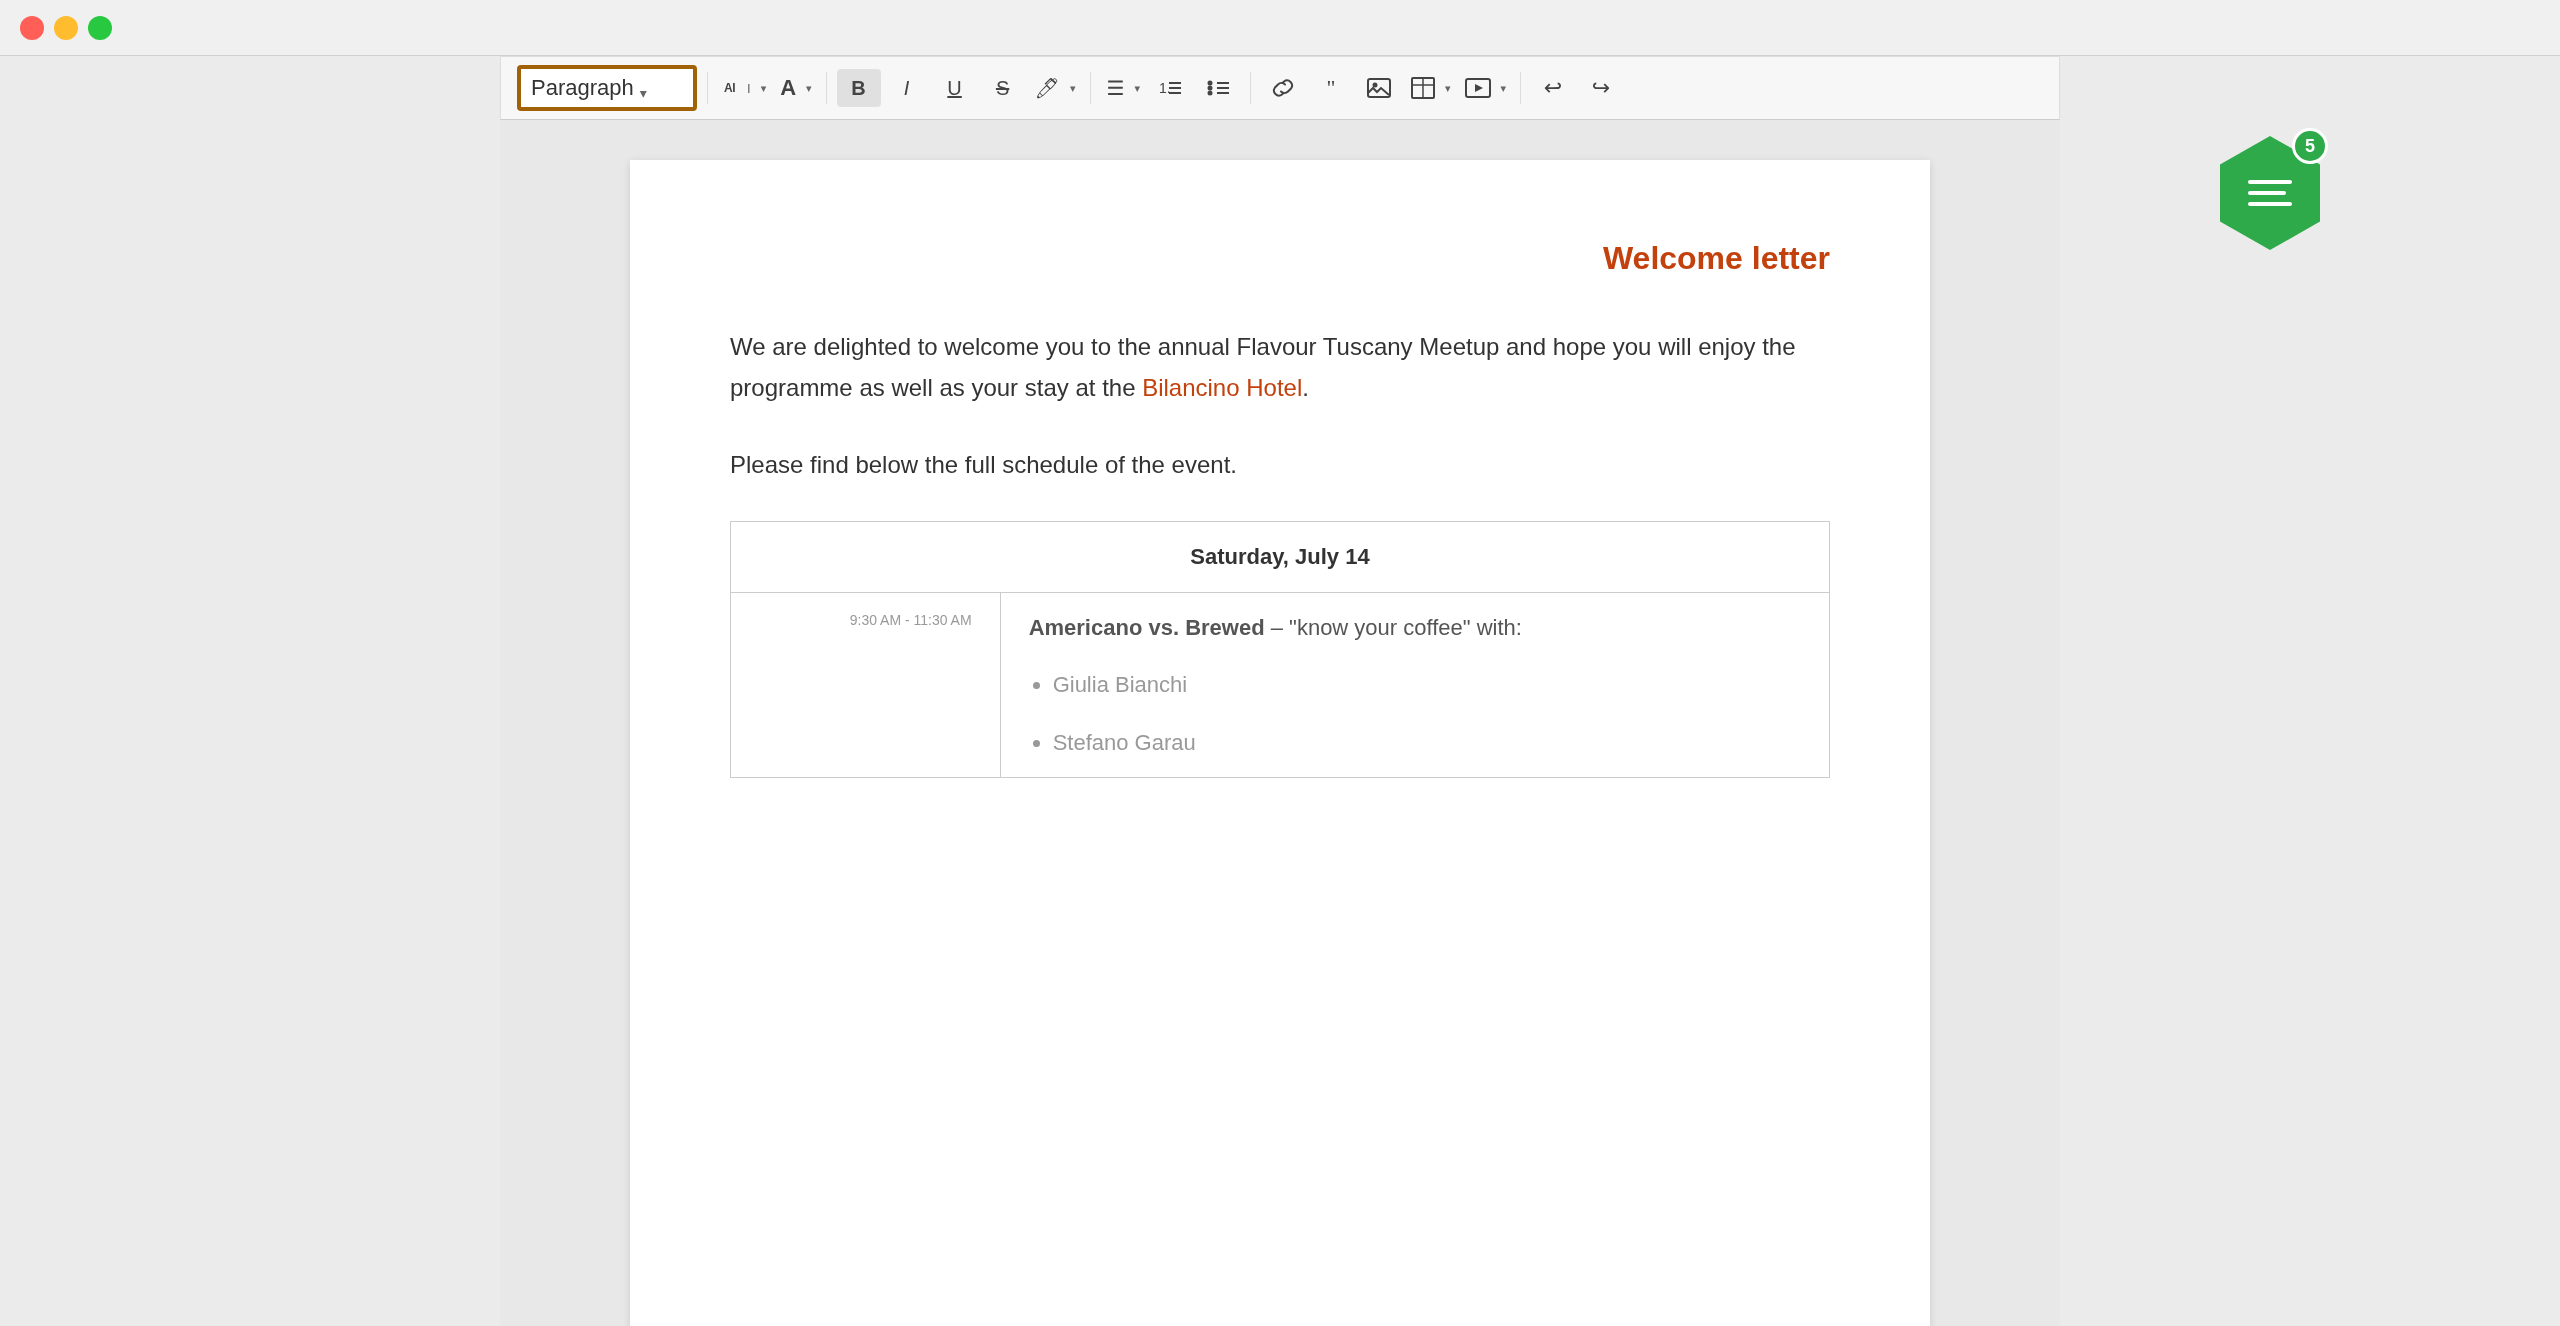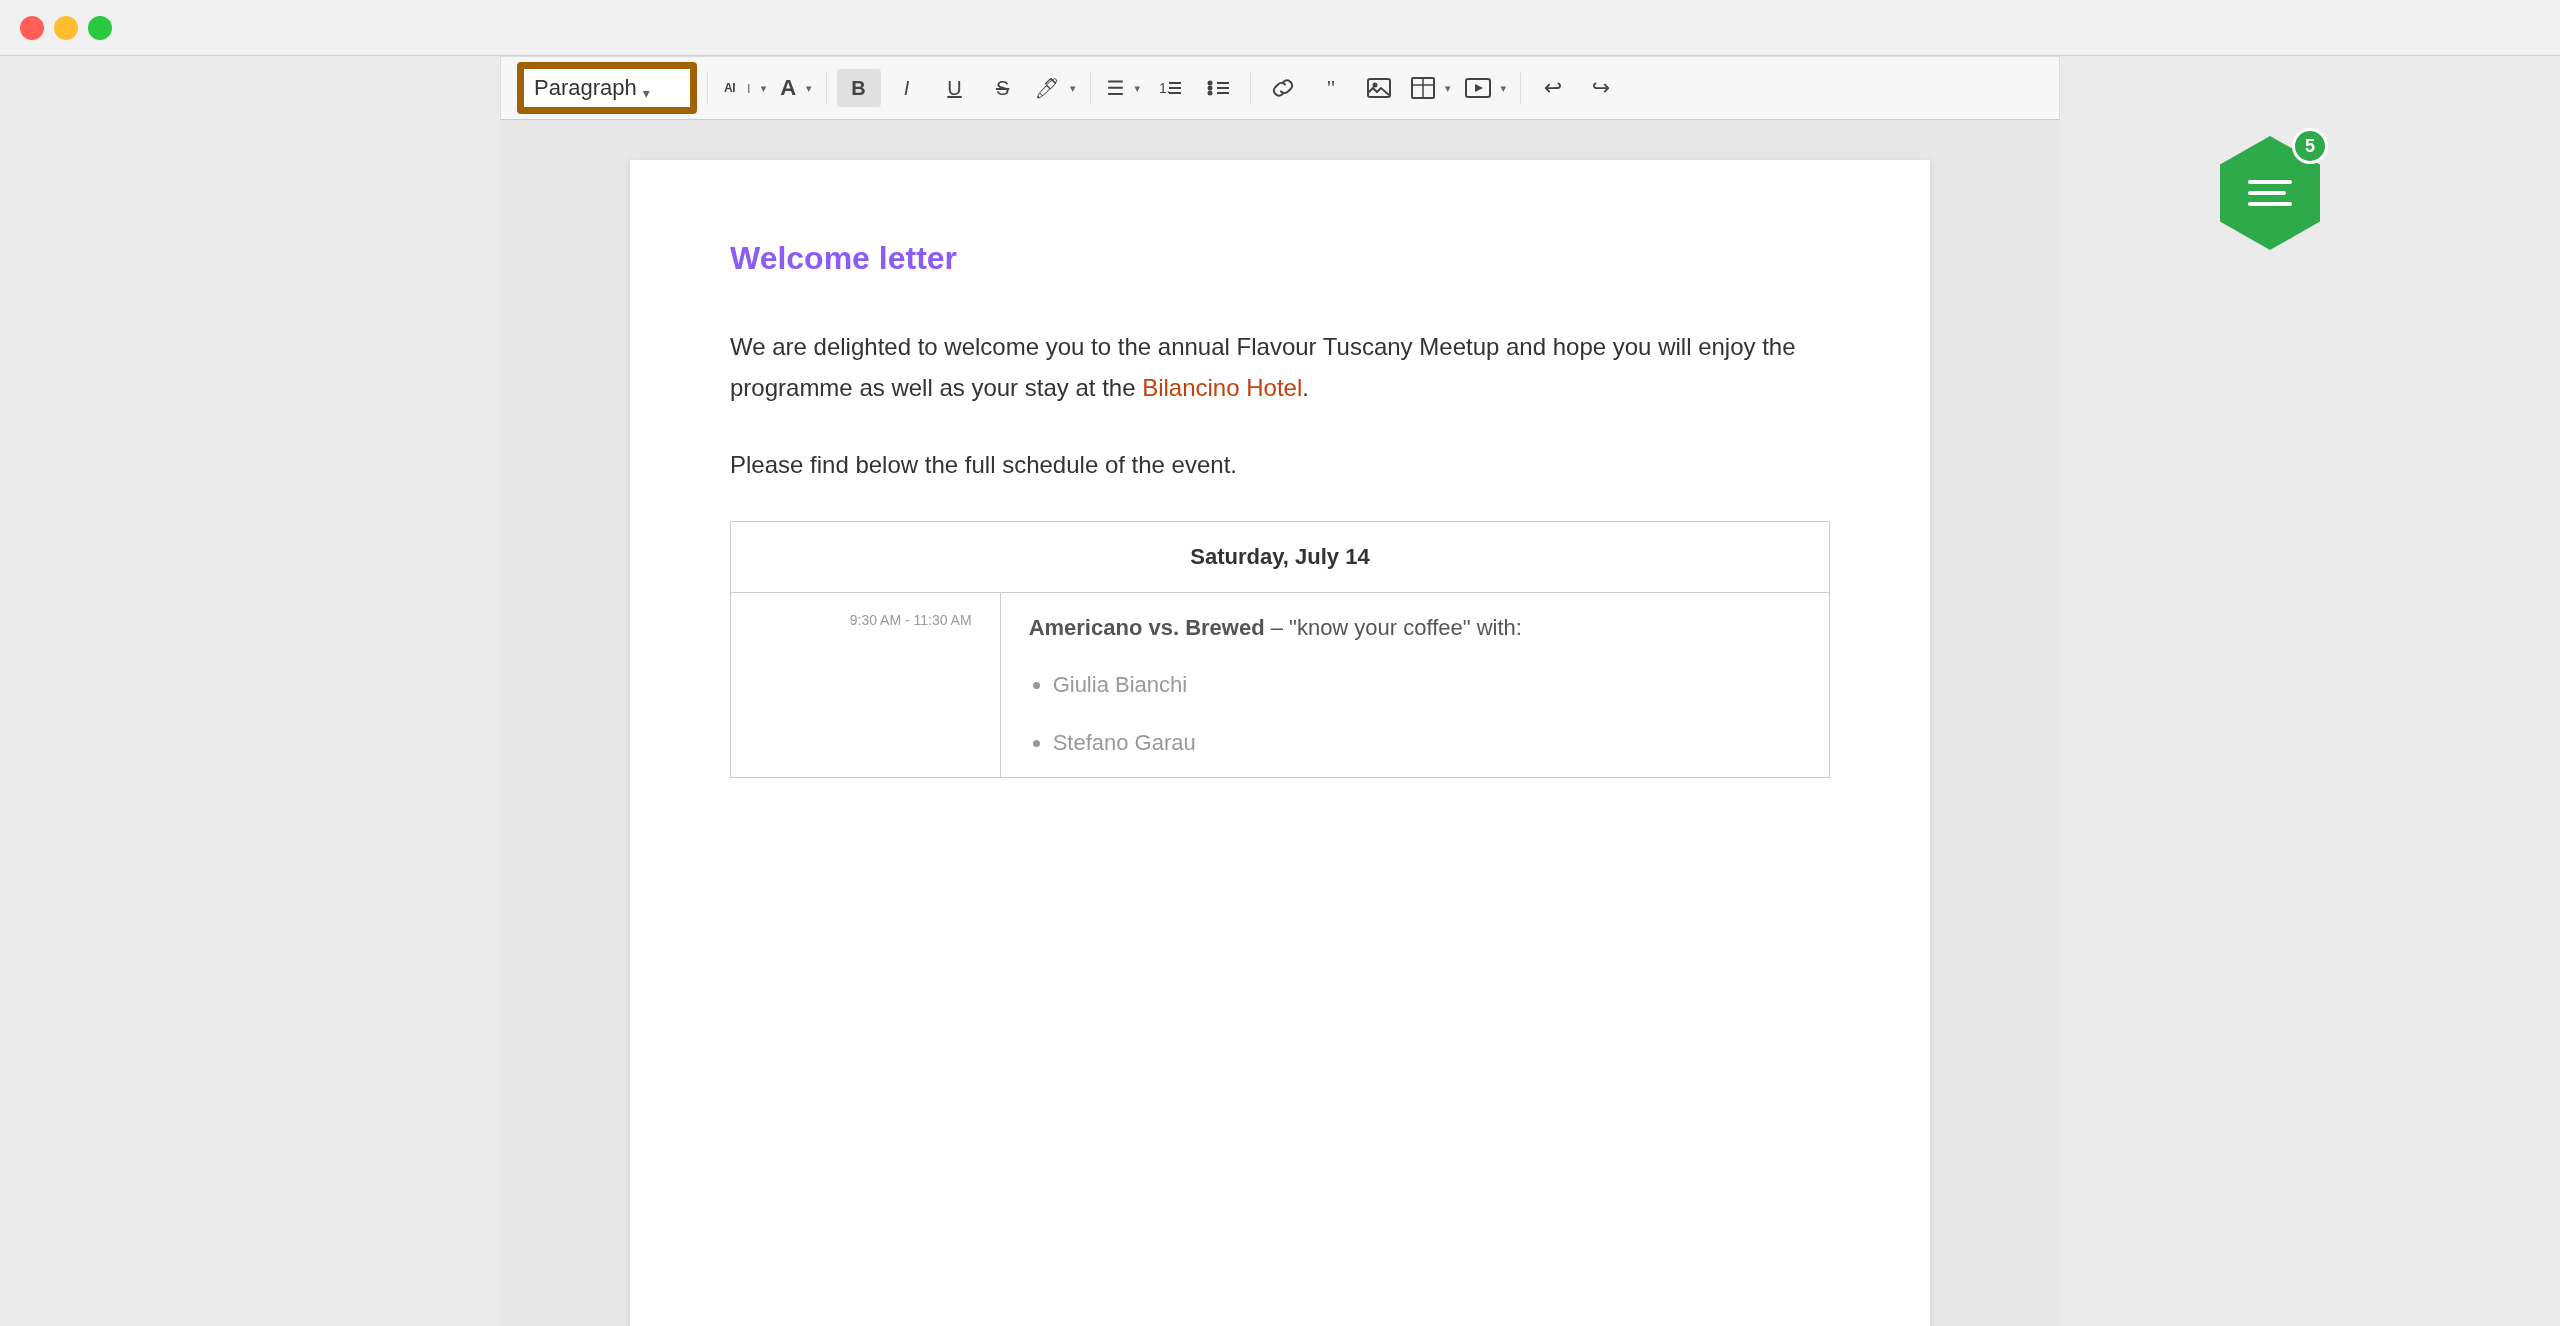--- a/index.html
+++ b/index.html
@@ -61,21 +61,21 @@
       border-bottom: 1px solid #ccc;
       display: flex;
       align-items: center;
       padding: 0 16px;
       height: 64px;
       gap: 4px;
       flex-wrap: nowrap;
     }
 
     .toolbar-select {
-      border: 7px solid #a16207;
+      border: 4px solid #a16207;
       border-radius: 4px;
       padding: 6px 10px;
       font-size: 22px;
       background: white;
       cursor: pointer;
       display: flex;
       align-items: flex-end;
       gap: 6px;
       min-width: 180px;
       color: #333;
@@ -145,24 +145,24 @@
     
     .document-page {
       background: white;
       width: 1300px;
       min-height: 1100px;
       box-shadow: 0 2px 8px rgba(0,0,0,0.12);
       padding: 80px 100px;
     }
 
     .doc-title {
-      text-align: left;
+      text-align: right;
       font-size: 32px;
       font-weight: bold;
-      color: #8b5cf6;
+      color: #c2410c;
       margin-bottom: 50px;
     }
 
     .doc-body {
       font-size: 24px;
       line-height: 1.7;
       color: #333;
     }
 
     .doc-para {

